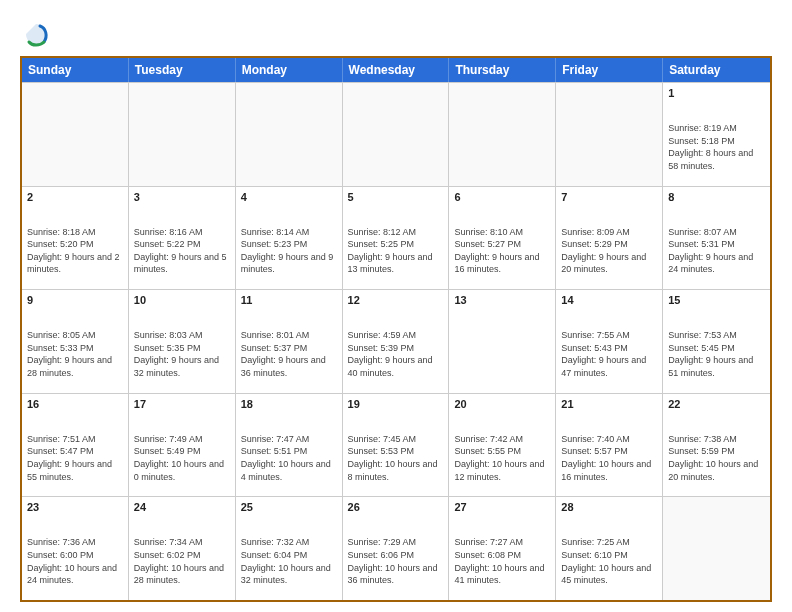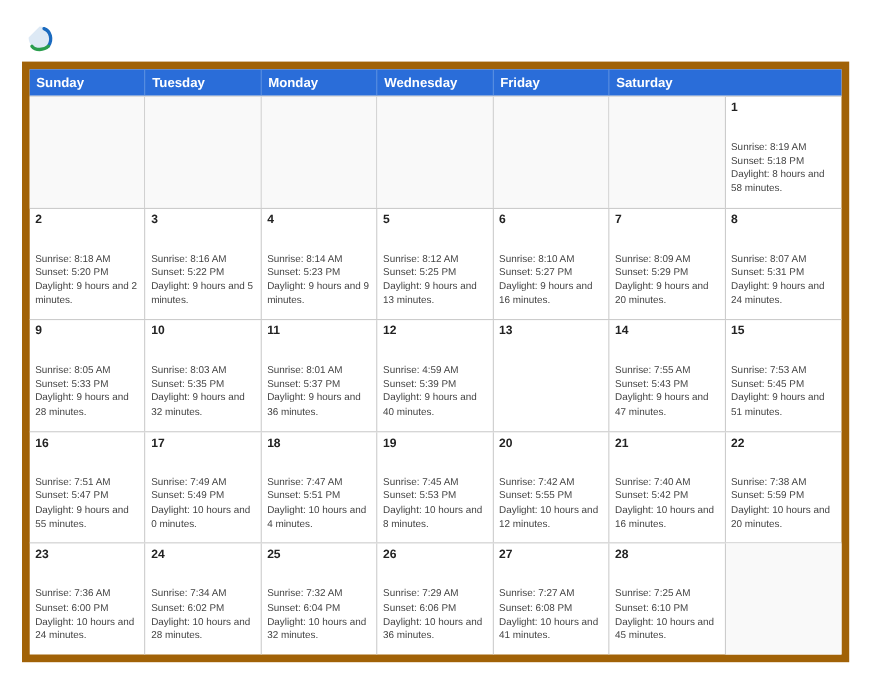--- a/index.html
+++ b/index.html
@@ -51,21 +51,21 @@
     }
     .location {
       font-size: 14px;
       color: #444;
       margin-top: 2px;
     }
     .calendar {
       flex: 1;
       display: flex;
       flex-direction: column;
-      border: 7px solid #a16207;
+      border: 2px solid #a16207;
     }
     .cal-header {
       display: grid;
       grid-template-columns: repeat(7, 1fr);
       background: #2a6dd9;
     }
     .cal-header-cell {
       color: #fff;
       font-size: 12px;
       font-weight: bold;
@@ -131,20 +131,21 @@
       <div class="location"></div>
     </div>
   </div>
 
   <div class="calendar">
     <div class="cal-header">
     <div class="cal-header-cell">Sunday</div>
         <div class="cal-header-cell">Tuesday</div>
         <div class="cal-header-cell">Monday</div>
         <div class="cal-header-cell">Wednesday</div>
+        <div class="cal-header-cell">Thursday</div>
         <div class="cal-header-cell">Friday</div>
         <div class="cal-header-cell">Saturday</div>
       </div>
     <div class="cal-body">
     <div class="cal-row">
           <div class="cal-cell empty"></div>
           <div class="cal-cell empty"></div>
           <div class="cal-cell empty"></div>
           <div class="cal-cell empty"></div>
           <div class="cal-cell empty"></div>
@@ -268,21 +269,21 @@
           </div>
           <div class="cal-cell">
             <div class="day-num">20</div>
             <div class="day-info">Sunrise: 7:42 AM
 Sunset: 5:55 PM
 Daylight: 10 hours and 12 minutes.</div>
           </div>
           <div class="cal-cell">
             <div class="day-num">21</div>
             <div class="day-info">Sunrise: 7:40 AM
-Sunset: 5:42 PM
+Sunset: 5:57 PM
 Daylight: 10 hours and 16 minutes.</div>
           </div>
           <div class="cal-cell">
             <div class="day-num">22</div>
             <div class="day-info">Sunrise: 7:38 AM
 Sunset: 5:59 PM
 Daylight: 10 hours and 20 minutes.</div>
           </div>
         </div>
         <div class="cal-row">

